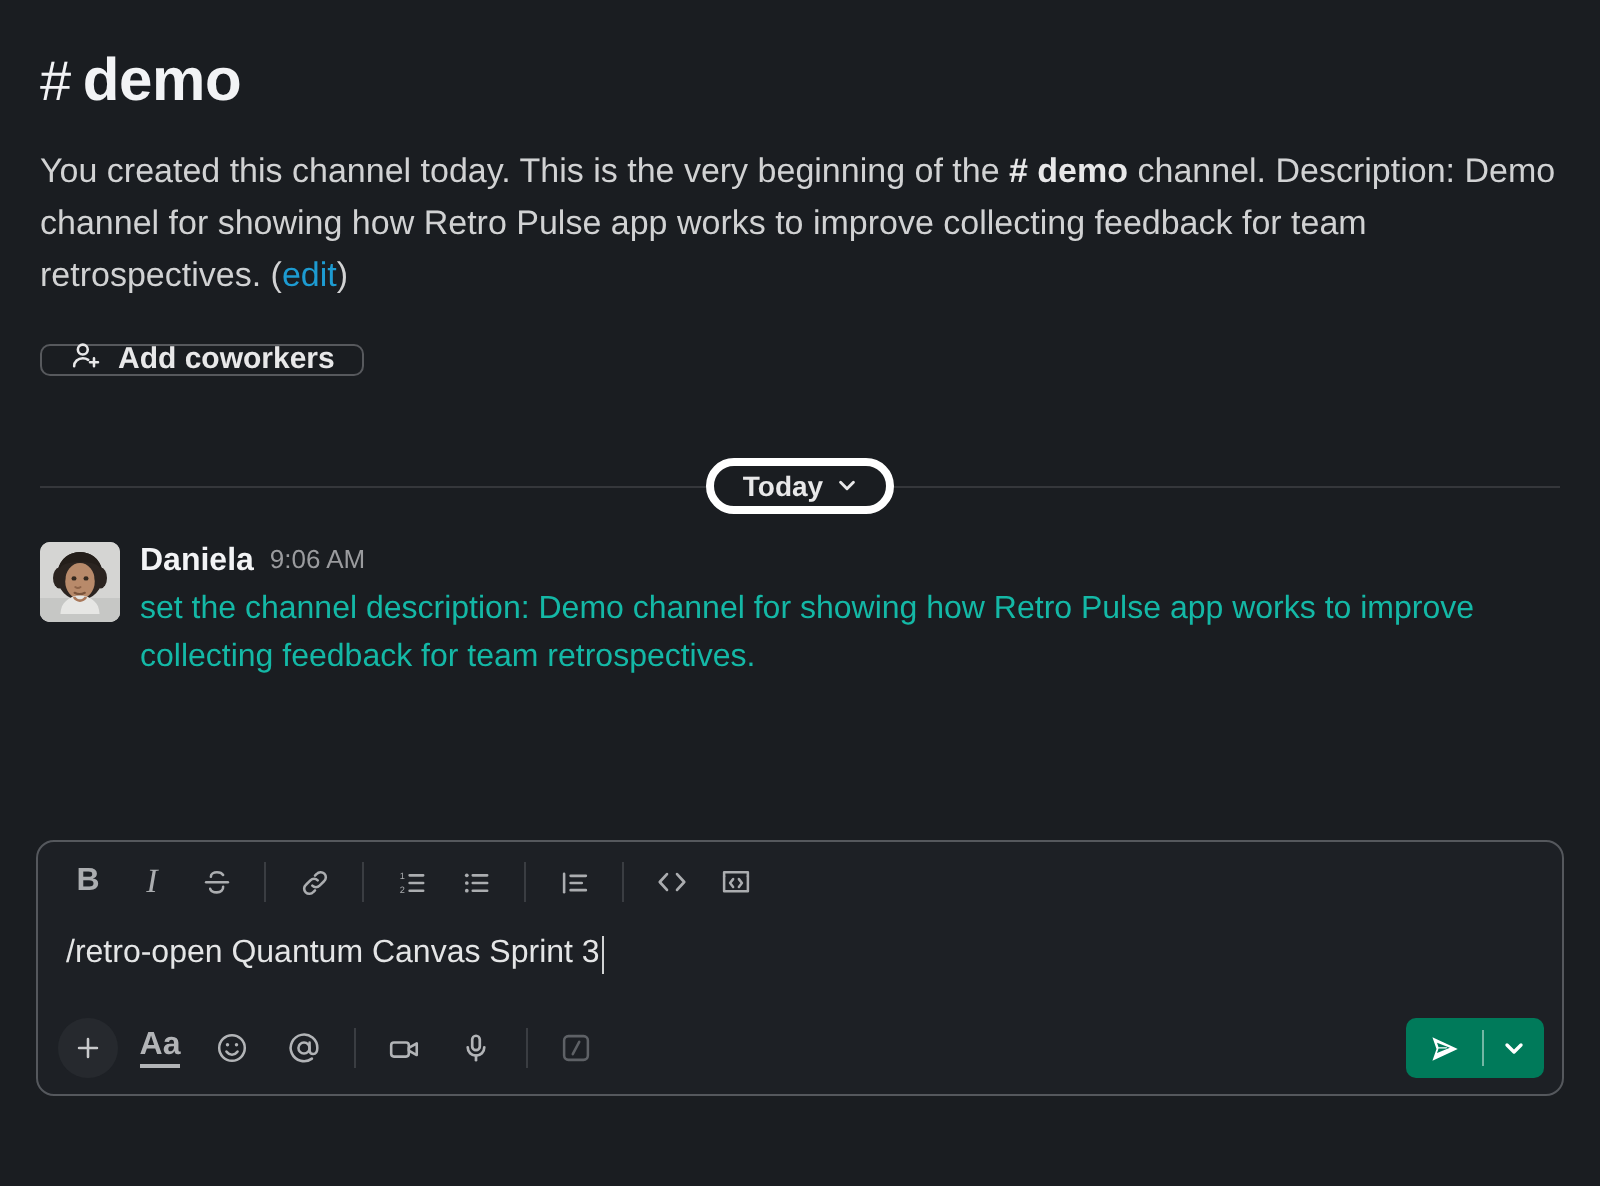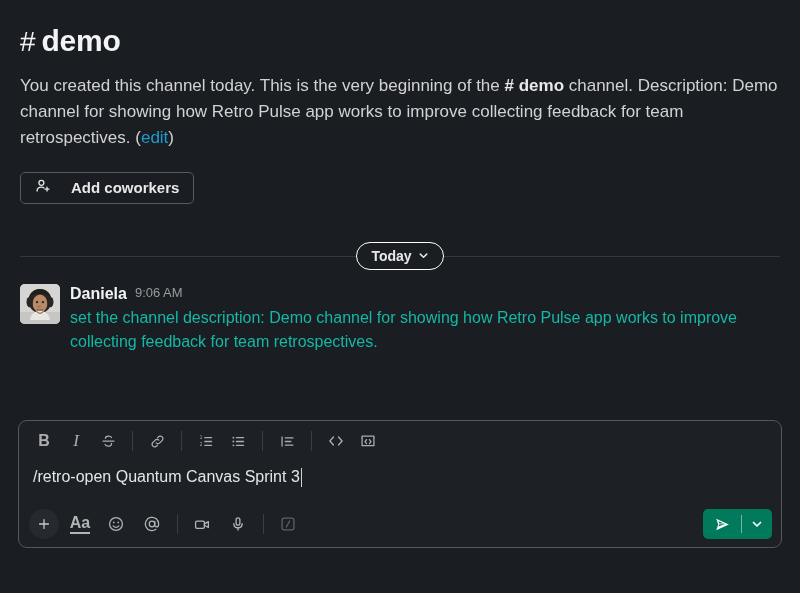--- a/index.html
+++ b/index.html
@@ -56,22 +56,22 @@
     color: #1d9bd1;
     text-decoration: none;
     cursor: pointer;
   }
 
   
   .add-coworkers {
     margin: 20px 0 0 20px;
     display: inline-flex;
     align-items: center;
-    gap: 20px;
-    height: 32px;
+    gap: 8px;
+    height: 16px;
     padding: 0 14px;
     border: 1px solid #57595d;
     border-radius: 5px;
     background: transparent;
     color: #e8e8e9;
     font-size: 15px;
     font-weight: bold;
     font-family: "Liberation Sans", sans-serif;
     cursor: pointer;
   }
@@ -93,21 +93,21 @@
     background: #35373b;
   }
   .day-pill {
     position: relative;
     z-index: 2;
     display: inline-flex;
     align-items: center;
     gap: 6px;
     height: 28px;
     padding: 0 14px;
-    border: 1px solid #ffffff;
+    border: 4px solid #ffffff;
     border-radius: 14px;
     background: #1a1d21;
     color: #e8e8e9;
     font-size: 14px;
     font-weight: bold;
     cursor: pointer;
   }
 
   
   .message {

